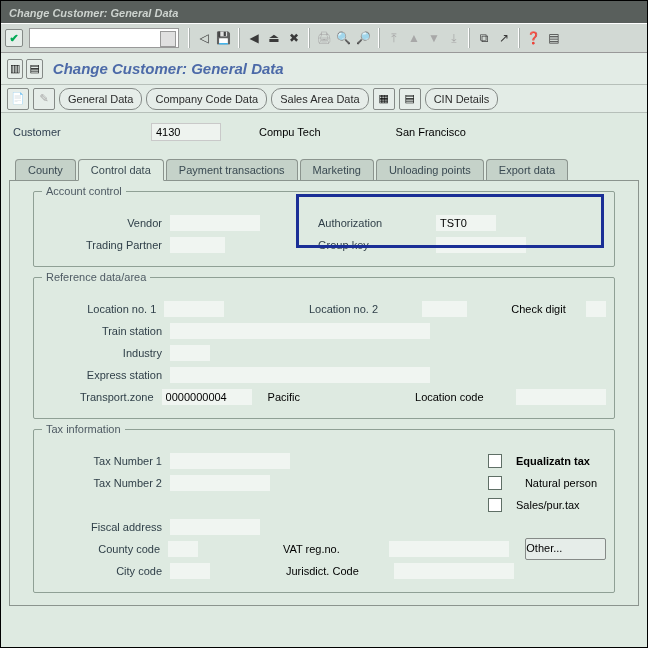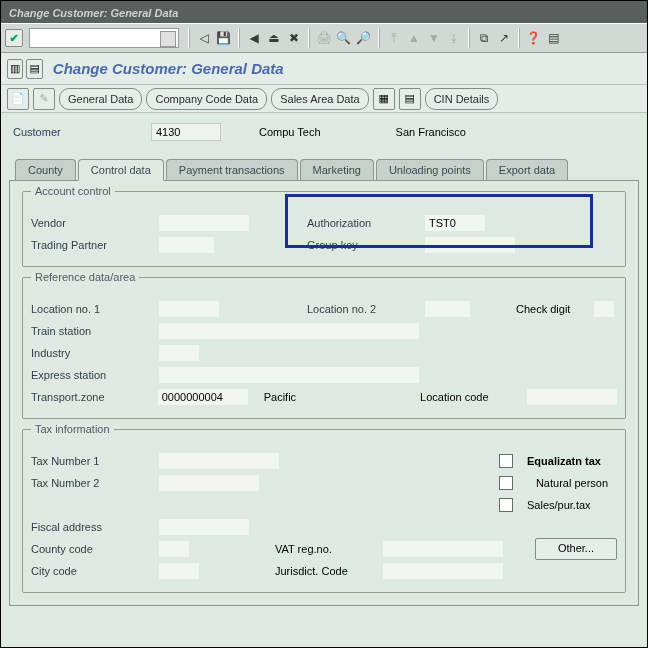--- a/index.html
+++ b/index.html
@@ -19,33 +19,33 @@
   .apptoolbar { background:#e3ece6; height:28px; display:flex; align-items:center; padding:0 6px; gap:4px; border-bottom:1px solid #b6bfb9;}
   .app-btn { height:22px; padding:0 8px; background:#e6ede9; border:1px solid #858a87; border-radius:10px; color:#2c2c2c; display:flex; align-items:center;}
   .icon-btn { width:22px; height:22px; background:#e6ede9; border:1px solid #858a87; border-radius:2px; display:flex; align-items:center; justify-content:center;}
   .content { flex:1; background:#deeae1; padding:10px 8px 8px 8px; position:relative; overflow:hidden;}
   .header-row { display:flex; align-items:center; gap:18px; margin-bottom:18px; padding-left:4px;}
   .header-row .lbl{ color:#304050; width:120px;}
   .header-row input { width:70px; height:18px; border:1px solid #c9c9c9; background:#eef3ef; padding:0 4px;}
   .tabstrip{ display:flex; align-items:flex-end; height:22px; padding-left:6px; gap:0;}
   .tab { height:22px; padding:4px 12px 0; background:#c5d2c9; border:1px solid #8b948e; border-bottom:none; border-radius:4px 4px 0 0; color:#3a4a52; margin-right:2px; position:relative;}
   .tab.active{ background:#deeae1; border-bottom:1px solid #deeae1; z-index:2; font-weight:normal;}
-  .tab-panel{ border:1px solid #8b948e; background:#deeae1; padding:10px 12px; position:relative; top:-1px;}
+  .tab-panel{ border:1px solid #8b948e; background:#deeae1; padding:10px 23px; position:relative; top:-1px;}
   .group { border:1px solid #8fa095; border-radius:2px; margin-bottom:10px; padding:20px 8px 10px 8px; position:relative; background:#deeae1;}
   .group-title { position:absolute; top:-1px; left:8px; background:#deeae1; padding:0 4px; color:#4e5a63; font-size:11px; transform: translateY(-50%);}
   .group-title::after { content:""; position:absolute; left:calc(100% + 4px); width:24px; height:0; }
   .row { display:flex; align-items:center; height:22px; gap:8px;}
-  .cell-label{ width:120px; color:#2f3f48;}
+  .cell-label{ width:120px; color:#2f3f48;text-align:right;}
   .cell-label2{ width:110px; color:#2f3f48;}
   .cell-input{ height:16px; border:none; background:#f0f5f1; padding:0 4px; }
   .w90{width:90px;} .w60{width:60px;} .w260{width:260px;} .w100{width:100px;} .w120{width:120px;}
   .highlight-box{ position:absolute; border:3px solid #1a2f96; pointer-events:none;}
   .chk { width:14px; height:14px; border:1px solid #5f6f66; background:#fff; display:inline-block; vertical-align:middle; margin-right:6px;}
   .flex1{flex:1;}
-  .other-btn{ width:82px; height:22px; background:#e6ede9; border:1px solid #858a87; border-radius:2px; text-align:center; padding-top:3px;}
+  .other-btn{ width:82px; height:22px; background:#e6ede9; border:1px solid #858a87; border-radius:2px; text-align:left; padding-top:3px;}
 </style>
 </head>
 <body>
 
 <div class="screen">
   <div class="titlebar"><span>Change Customer: General Data</span></div>
 
   <div class="toolbar1">
     <div class="green-chk">✔</div>
     <div class="cmd-field"></div>

